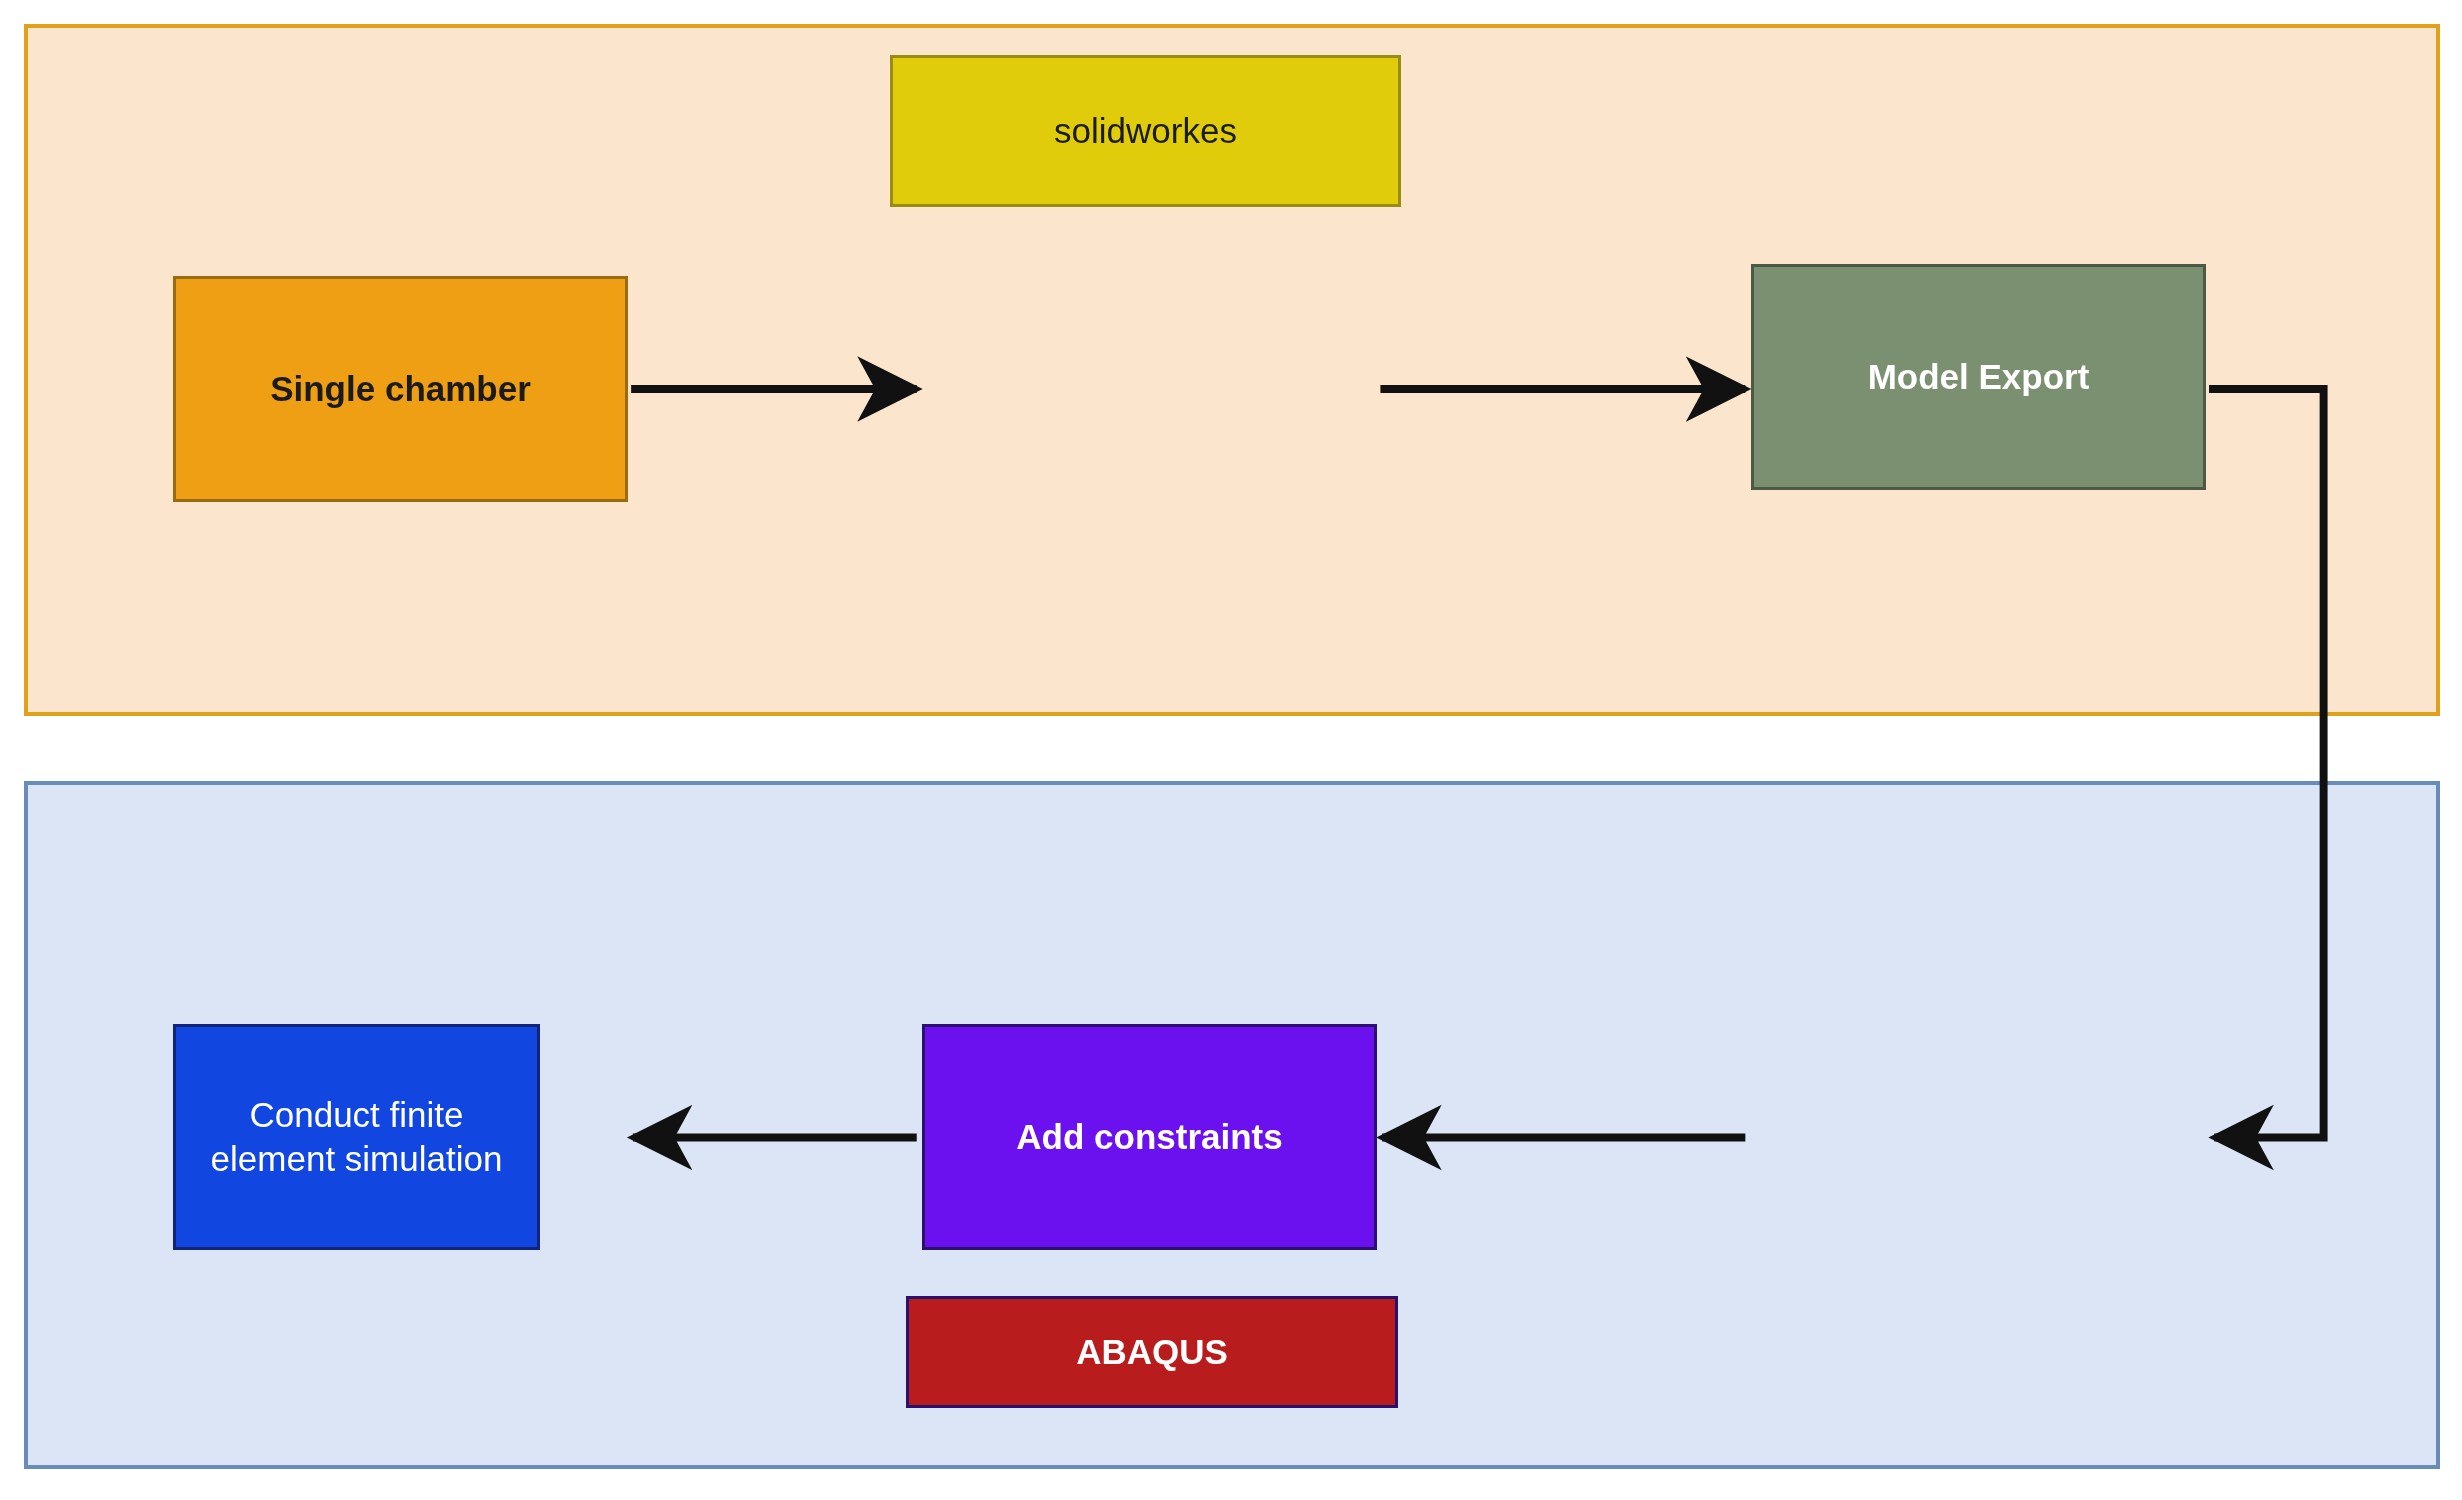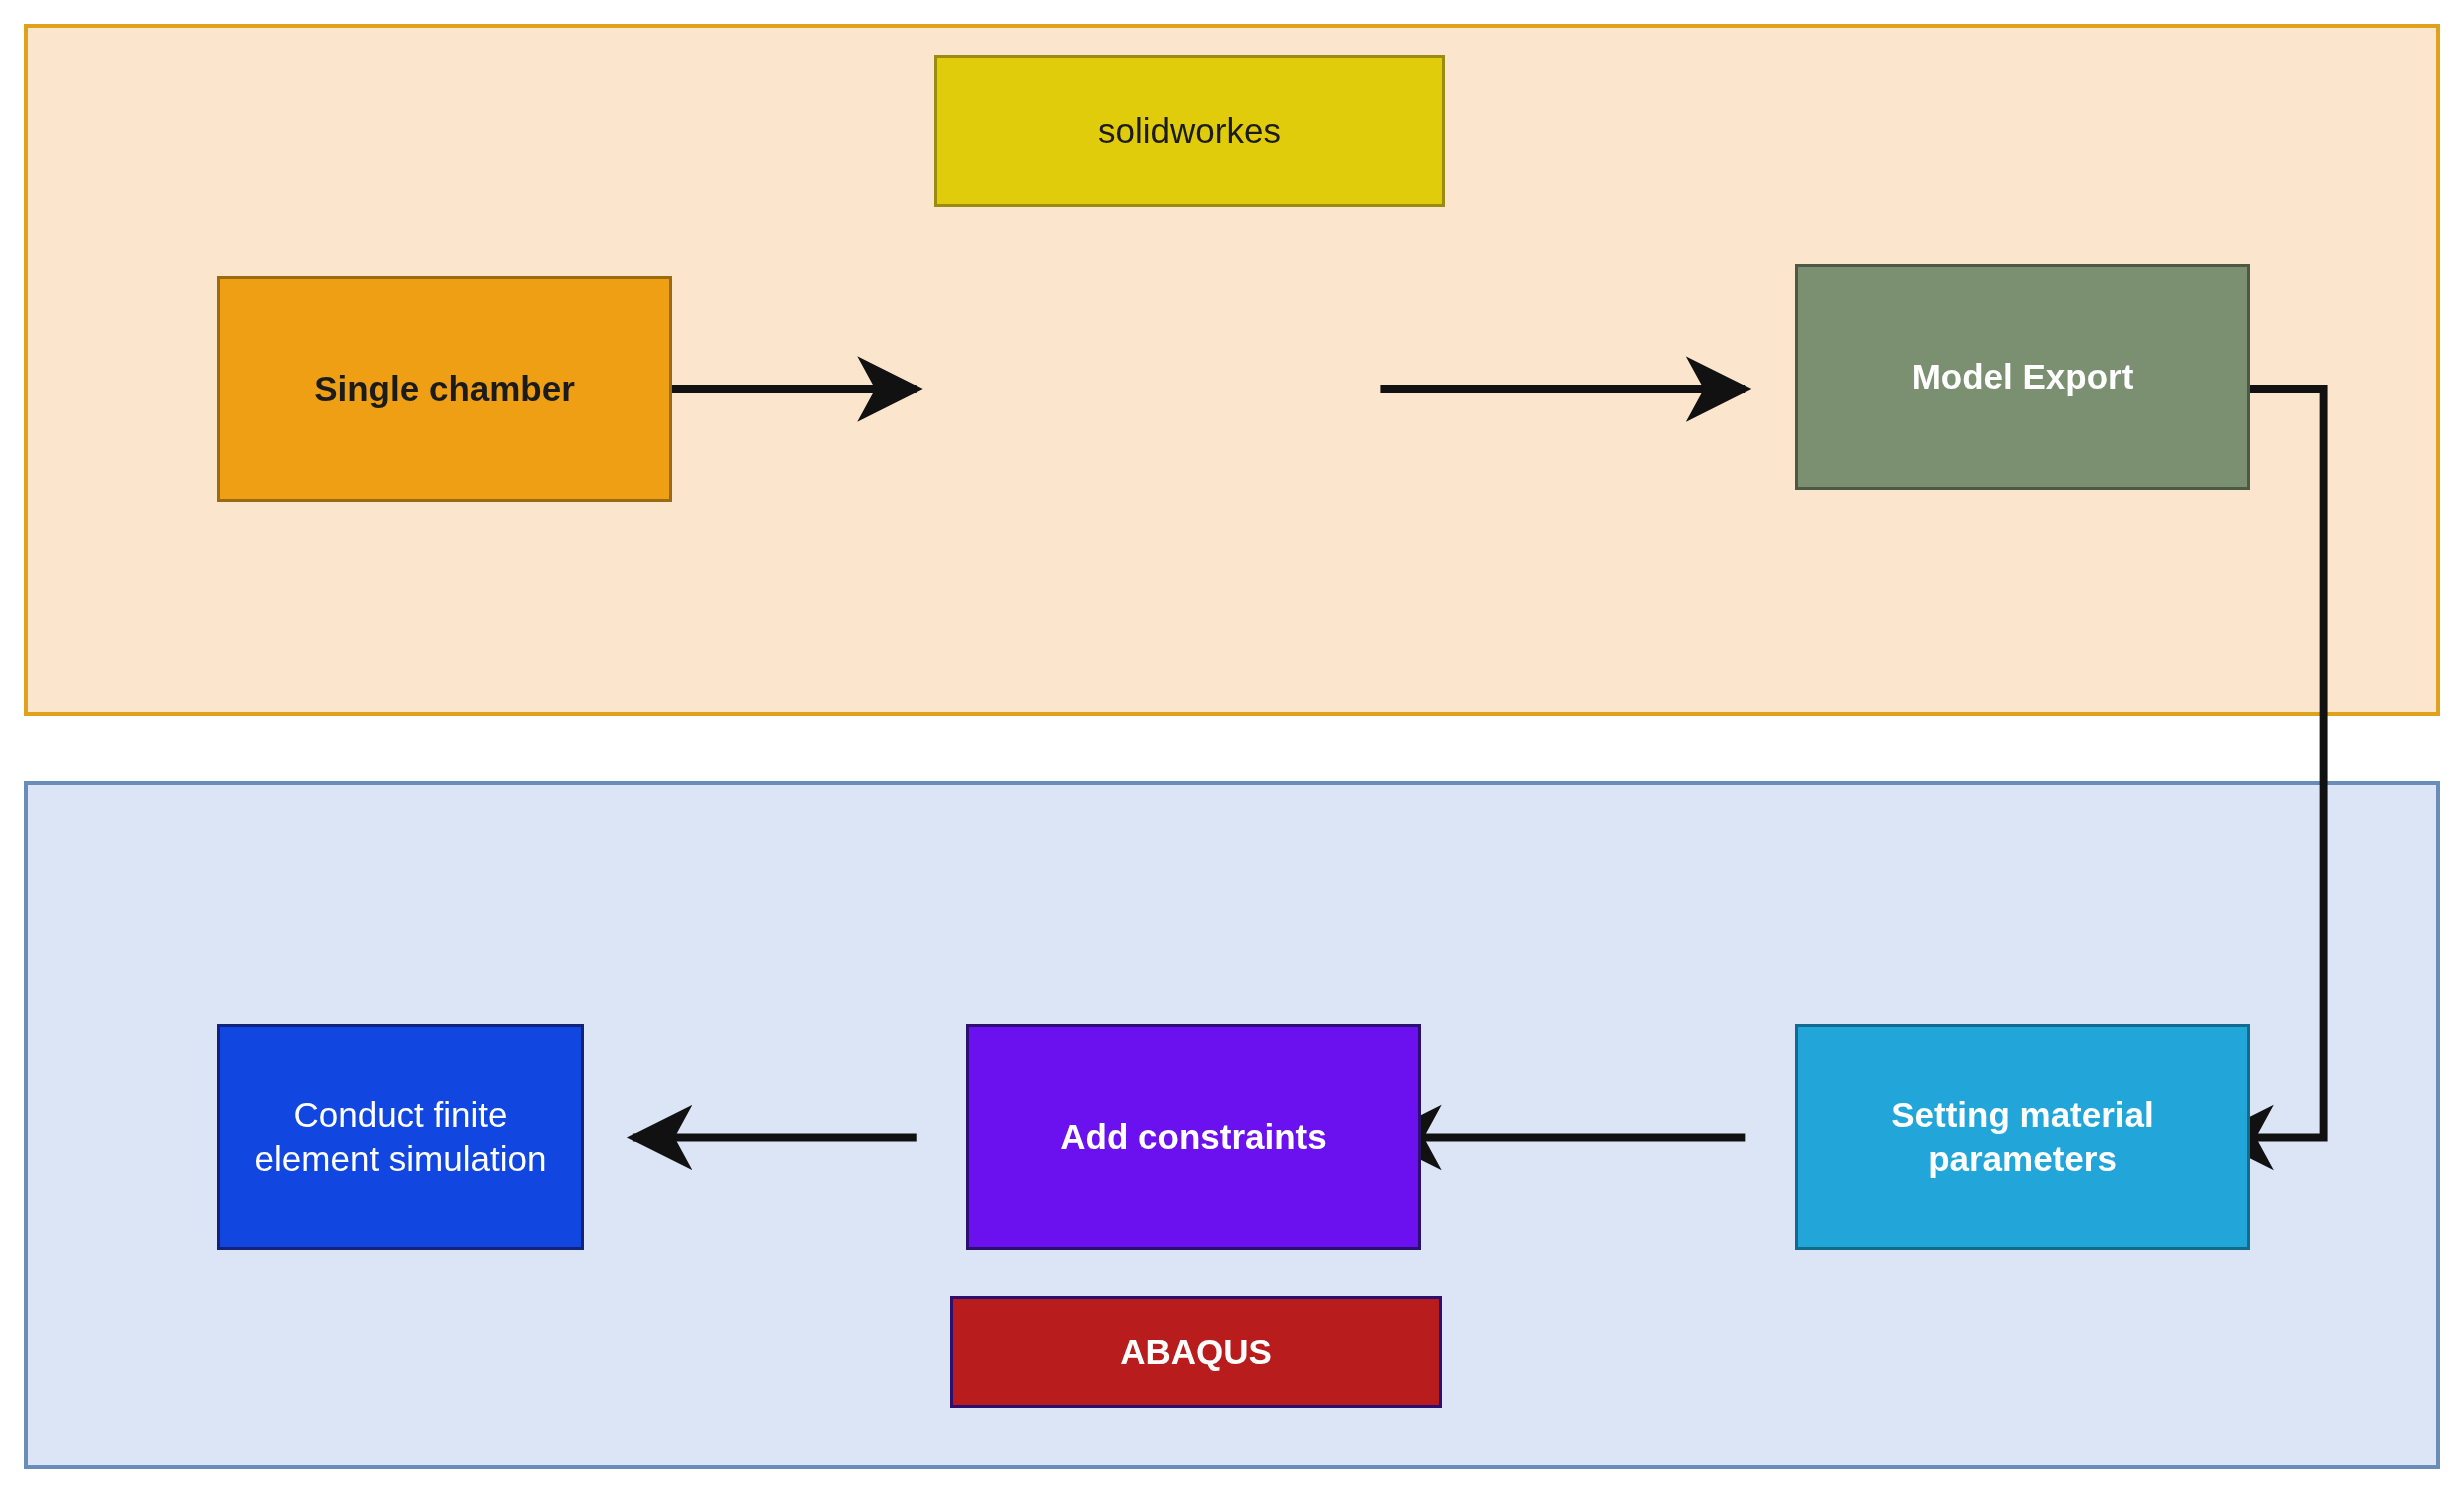--- a/index.html
+++ b/index.html
@@ -45,21 +45,20 @@
     position: absolute;
     box-sizing: border-box;
     display: flex;
     align-items: center;
     justify-content: center;
     text-align: center;
     line-height: 1.25;
     font-size: 35px;
     padding: 5.3px 12.3px;
     z-index: 5;
-    margin-left: 44px;
   }
   .node-text { display: block; white-space: pre-line; }
 
   #node-solidworks {
     left: 890px; top: 55px; width: 511px; height: 152px;
     background: #e0cc0b; border: 3.5px solid #9a8c12;
     color: #1b1b1b; font-weight: 400;
   }
   #node-single-chamber {
     left: 173px; top: 276px; width: 455px; height: 226px;
@@ -159,23 +158,19 @@
 
   <div class="node" id="node-conduct-fe">
     <span class="node-text">Conduct finite
 element simulation</span>
   </div>
 
   <div class="node" id="node-add-constraints">
     <span class="node-text">Add constraints</span>
   </div>
 
-  <div class="node" id="node-setting-material">
-    <span class="node-text">Setting material
-parameters</span>
-  </div>
 
   <div class="node" id="node-abaqus">
     <span class="node-text">ABAQUS</span>
   </div>
 
 </div>
 
 
 </body></html>

